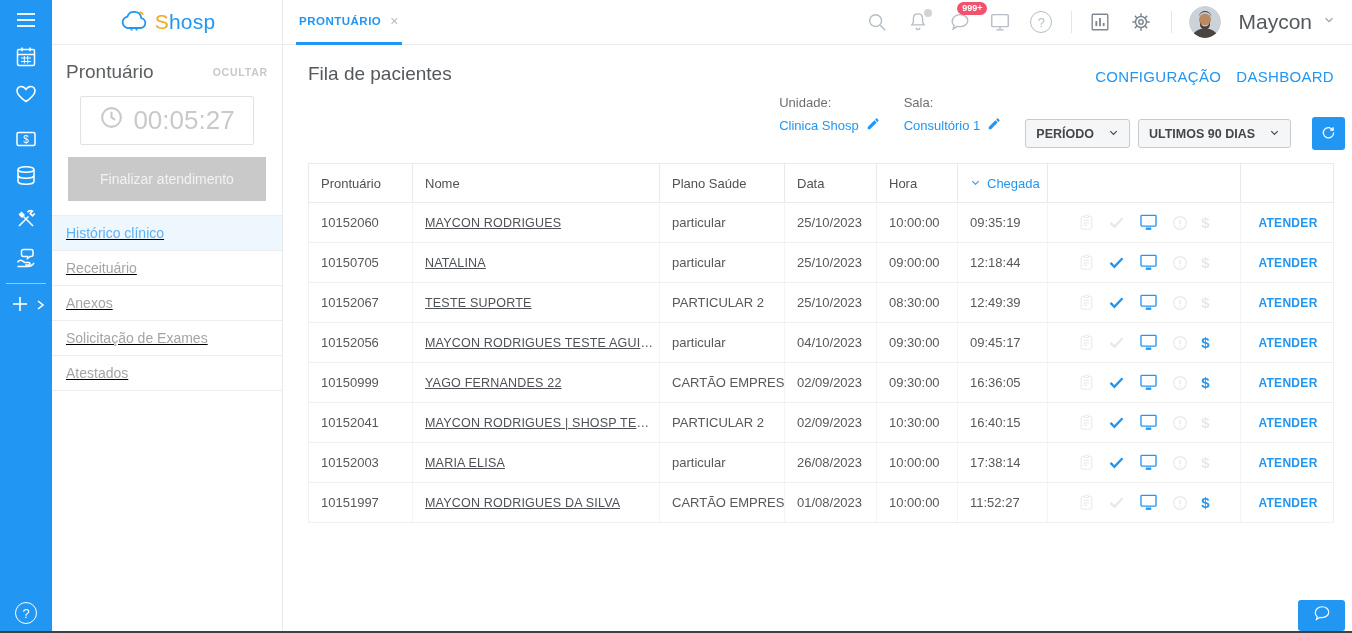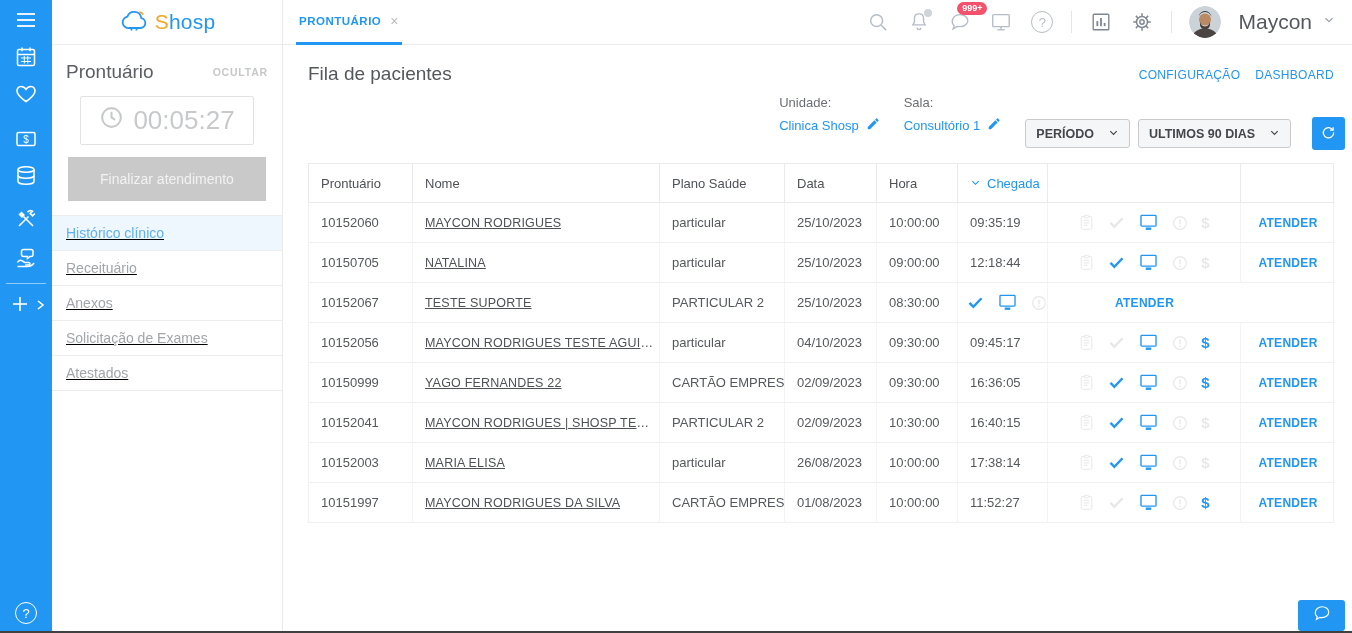--- a/index.html
+++ b/index.html
@@ -48,38 +48,38 @@
 
   
   .topbar { position:absolute; left:283px; top:0; right:0; height:45px; background:#fff;
             border-bottom:1px solid #e9ebed; display:flex; align-items:center; z-index:10; }
   .tab { margin-left:13px; height:45px; display:flex; align-items:center; gap:9px;
          border-bottom:3px solid #2196F3; padding:0 3px; cursor:pointer; }
   .tab-label { font-size:11.5px; font-weight:700; letter-spacing:.5px; color:#2196F3; }
   .tab-close { color:#b9bcbf; font-size:14px; line-height:1; cursor:pointer; }
   .topbar-right { margin-left:auto; display:flex; align-items:center; gap:17px; padding-right:16px; }
   .tic { position:relative; width:24px; height:24px; color:#b6bdc5; display:flex;
-         align-items:center; justify-content:center; cursor:pointer; }
+         align-items:center; justify-content:flex-start; cursor:pointer; }
   .tic.dark { color:#7e8791; }
   .tb-div { width:1px; height:22px; background:#e3e5e7; }
   .bell-dot { position:absolute; top:-1px; right:-1px; width:8px; height:8px;
               border-radius:50%; background:#cfd4d8; }
   .chat-badge { position:absolute; top:-8px; right:-15px; background:#F4516C; color:#fff;
                 font-size:9px; font-weight:700; padding:2px 5px; border-radius:8px; line-height:1; }
   .avatar { width:32px; height:32px; border-radius:50%; overflow:hidden; cursor:pointer; }
   .user-name { font-size:21px; color:#55585c; cursor:pointer; }
   .chev-dn { color:#9aa1a8; margin-left:-7px; cursor:pointer; }
 
   
   .main { position:absolute; left:283px; top:45px; right:0; bottom:0; background:#fff; }
   .title-row { display:flex; justify-content:space-between; align-items:flex-start;
                padding:18px 18px 0 25px; }
   .page-title { font-size:19px; color:#54575b; }
   .top-links { display:flex; gap:15px; padding-top:5px; }
-  .top-links a { font-size:12px; font-weight:500; letter-spacing:.3px; color:#2196F3;
+  .top-links a { font-size:15px; font-weight:500; letter-spacing:.3px; color:#2196F3;
                  text-decoration:none; cursor:pointer; }
   .filter-row { display:flex; justify-content:flex-end; align-items:flex-start;
                 gap:24px; padding:10px 7px 0 0; }
   .fgroup { display:flex; flex-direction:column; gap:7px; }
   .flabel { font-size:13px; color:#6b6e72; }
   .fvalue { display:flex; align-items:center; gap:7px; font-size:13px; color:#2196F3; cursor:pointer; }
   .selects { display:flex; gap:8px; margin-top:24px; }
   .sel { height:29px; padding:0 10px; display:flex; align-items:center; gap:14px;
          background:#f5f6f7; border:1px solid #c8cacc; border-radius:3px;
          font-size:12.5px; font-weight:600; color:#43464a; cursor:pointer; white-space:nowrap; }
@@ -451,20 +451,21 @@
   </div>
 
   <div class="trow">
     <div class="td">10152067</div>
     <div class="td">
             <a class="name-link">TESTE SUPORTE</a>
           </div>
     <div class="td">PARTICULAR 2</div>
     <div class="td">25/10/2023</div>
     <div class="td">08:30:00</div>
+    <div class="td">12:49:39</div>
     <div class="td c-icons">
       <span class="rowic">
               <svg width="17" height="19" viewBox="0 0 24 24" fill="none" stroke="currentColor" stroke-width="1.4">
                 <rect x="4.5" y="3.5" width="15" height="18" rx="1.5"></rect>
                 <rect x="9" y="1.8" width="6" height="3.4" rx="1" fill="#fff"></rect>
                 <line x1="8" y1="9" x2="16" y2="9"></line>
                 <line x1="8" y1="12.5" x2="16" y2="12.5"></line>
                 <line x1="8" y1="16" x2="13" y2="16"></line>
               </svg>
             </span>

